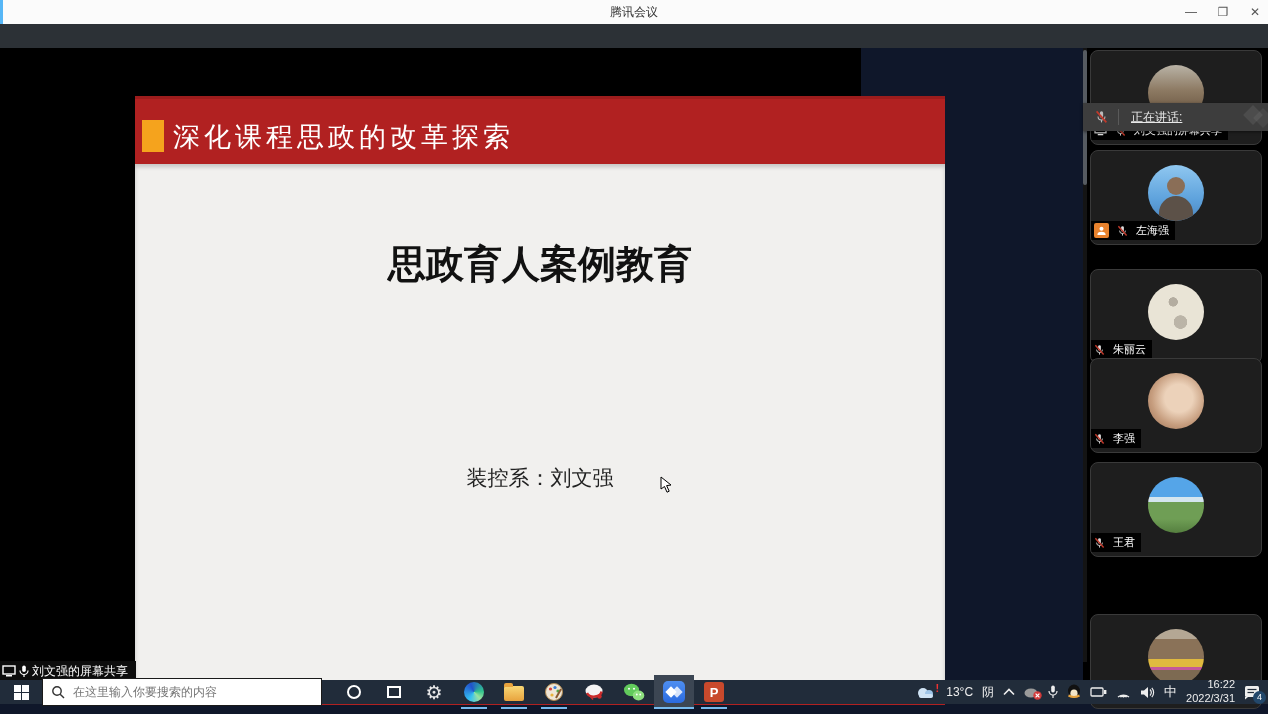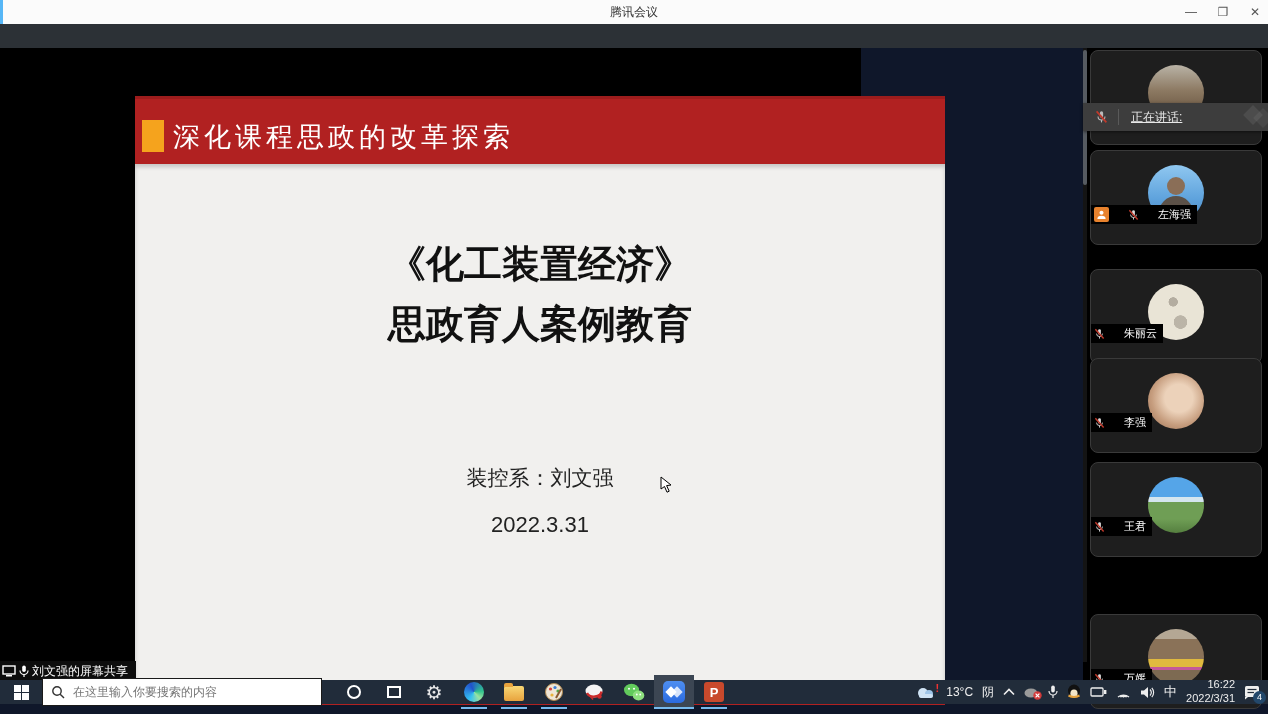--- a/index.html
+++ b/index.html
@@ -48,21 +48,21 @@
 
   
   .panel { position:absolute; left:1083px; top:48px; width:185px; height:632px; background:#000; }
   .v-scrollbar { position:absolute; left:0; top:0; width:4px; height:614px; background:#141414; }
   .v-thumb { position:absolute; left:0; top:2px; width:4px; height:135px; background:#565b61;
              border-radius:2px; }
   .tile { position:absolute; left:7px; width:172px; height:95px; background:#1e1e1e;
           border:1px solid #3a3a3a; border-radius:8px; overflow:hidden; }
   .avatar { position:absolute; left:50%; top:14px; margin-left:-28px; width:56px; height:56px;
             border-radius:50%; overflow:hidden; }
-  .name-tag { position:absolute; left:0; bottom:20px; display:flex; align-items:center; gap:19px;
+  .name-tag { position:absolute; left:0; bottom:4px; display:flex; align-items:center; gap:8px;
               background:#000; color:#fff; font-size:11px; padding:2px 6px 2px 3px;
               max-width:168px; white-space:nowrap; }
   .av0 { background:linear-gradient(180deg,#b9b3a6 0%,#8d7a63 45%,#5f4a36 100%); }
   .av1 { background:linear-gradient(180deg,#8fc7f0 0%,#5fa3dd 60%,#4b86c0 100%); }
   .av1::before { content:""; position:absolute; left:19px; top:12px; width:18px; height:18px;
                  border-radius:50%; background:#8a6e57; }
   .av1::after { content:""; position:absolute; left:11px; top:31px; width:34px; height:26px;
                 border-radius:17px 17px 0 0; background:#5c5148; }
   .av2 { background:radial-gradient(circle at 45% 32%, rgba(80,70,60,.35) 0 9%, transparent 10%),
          radial-gradient(circle at 58% 68%, rgba(80,70,60,.3) 0 13%, transparent 14%),
@@ -140,25 +140,23 @@
   <div class="toolbar"></div>
 
   <div class="stage">
     <div class="slide">
       <div class="slide-header">
         <span class="orange-sq"></span>
         <span class="slide-header-text">深化课程思政的改革探索</span>
       </div>
       <div class="slide-body"></div>
       <div class="slide-title">
-        <div>《化工装置经济》</div>
         <div>思政育人案例教育</div>
       </div>
       <div class="slide-author">装控系：刘文强</div>
-      <div class="slide-date">2022.3.31</div>
       <div class="slide-nav">
         <span>◀</span>
         <span>▶</span>
         <span>✎</span>
         <span>⊞</span>
         <span>⌕</span>
         <span>⊖</span>
       </div>
       <div class="slide-footer"></div>
       <div class="cursor">

